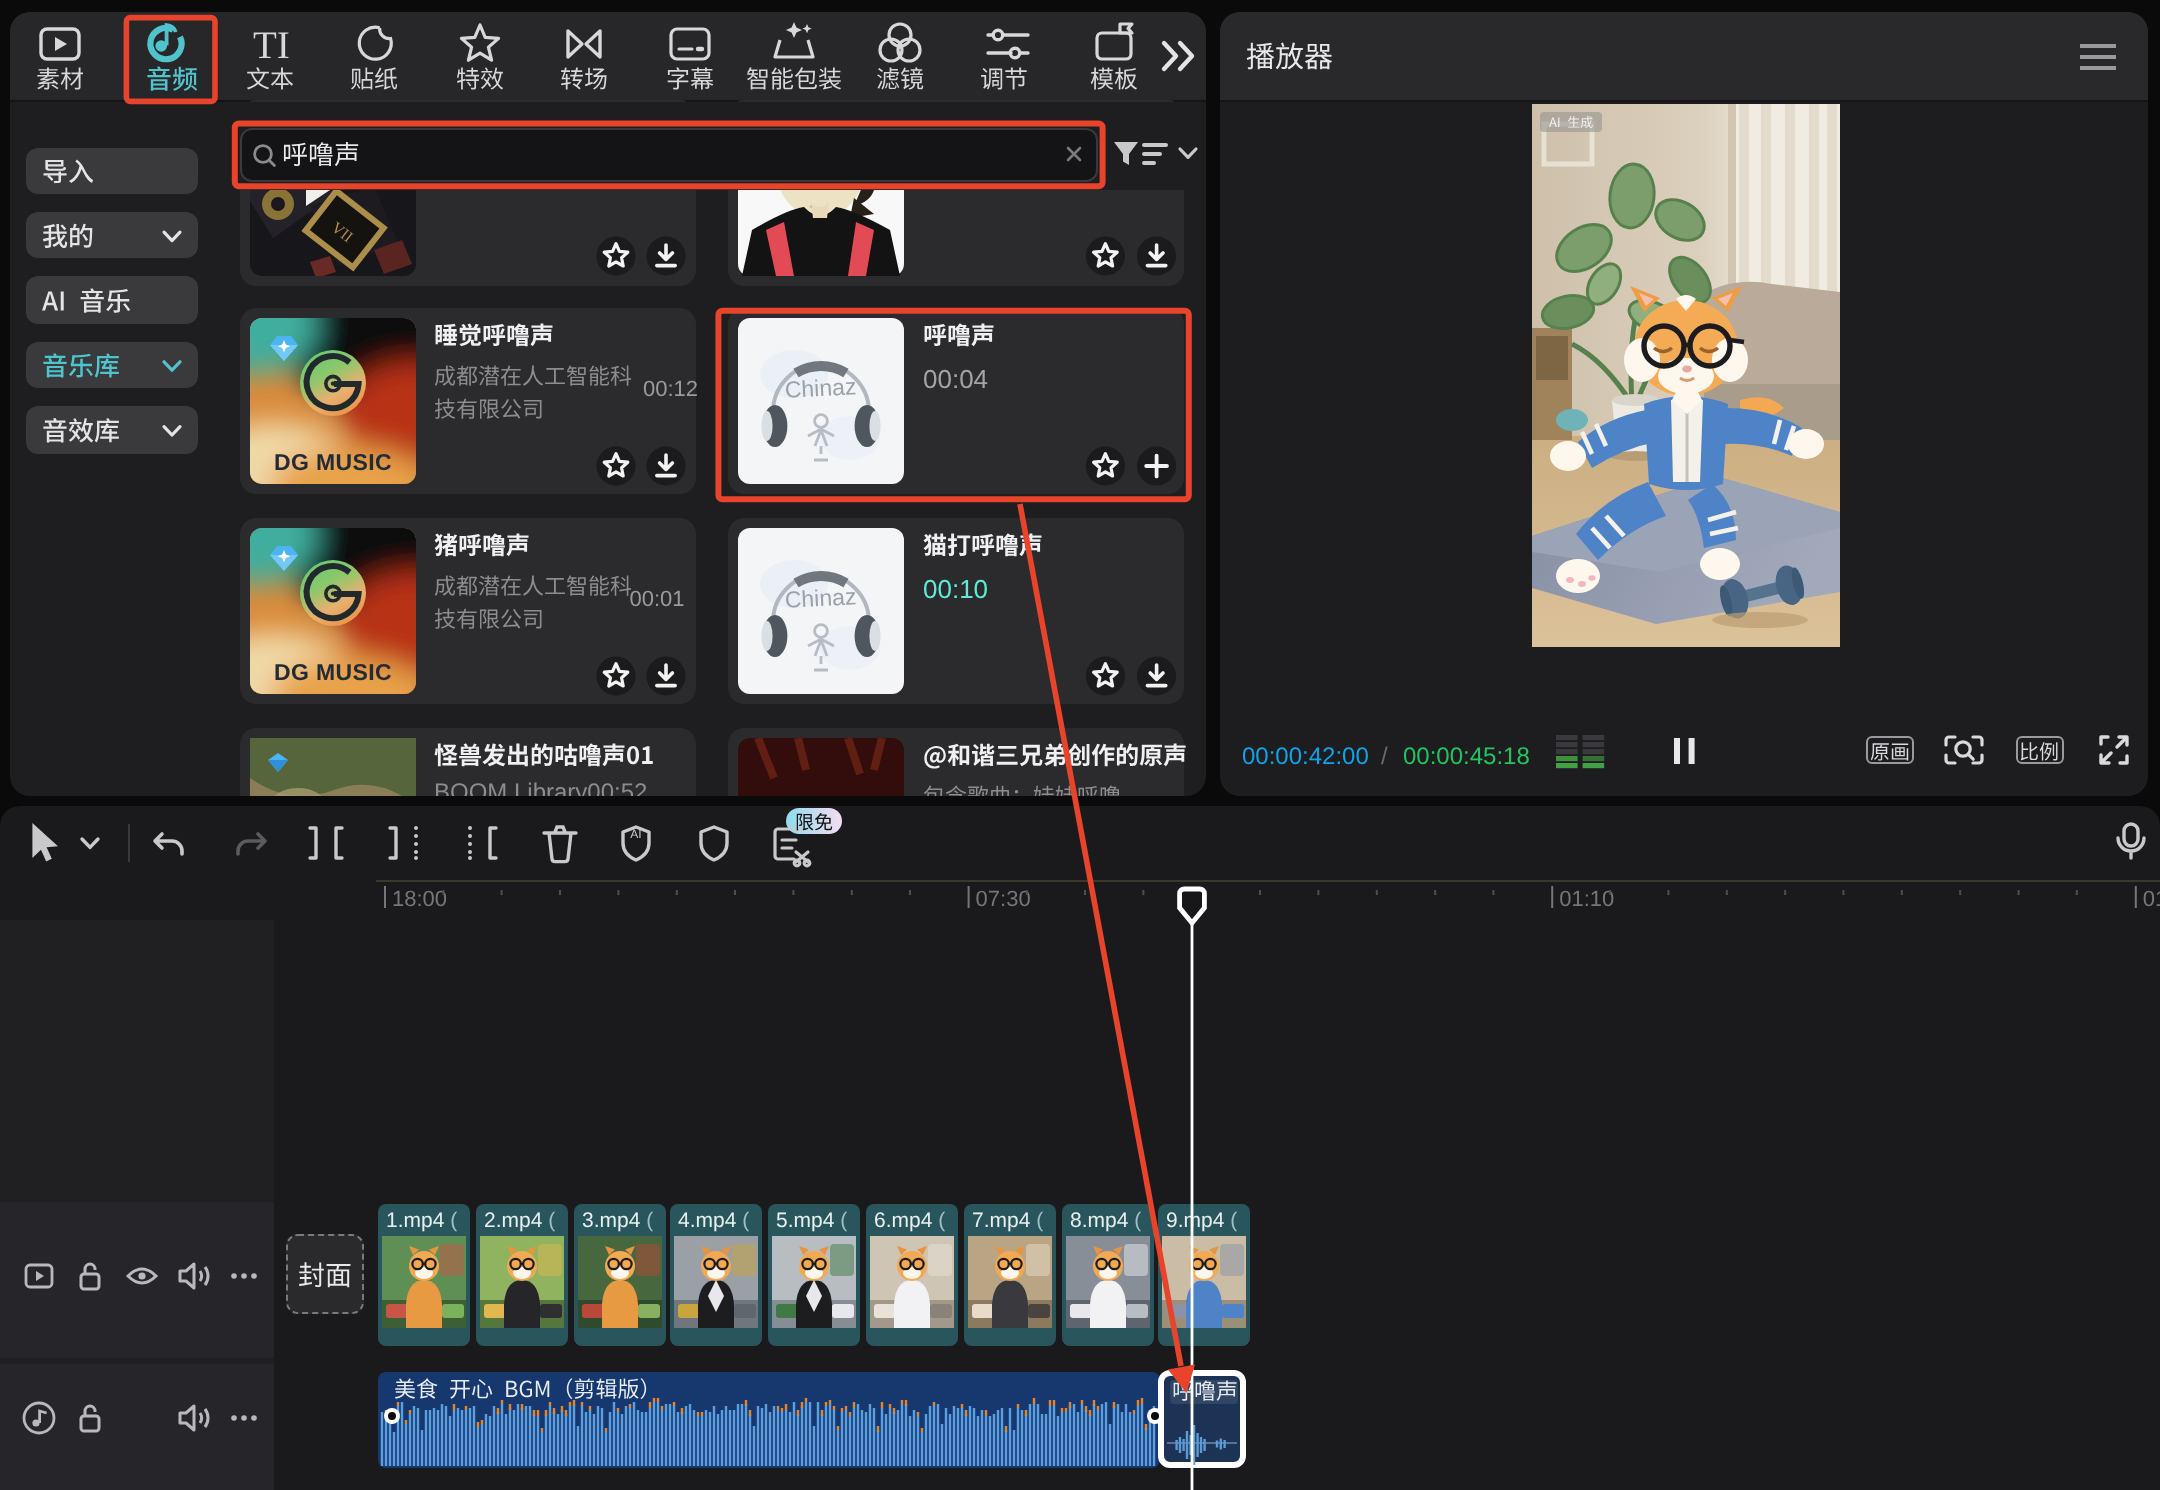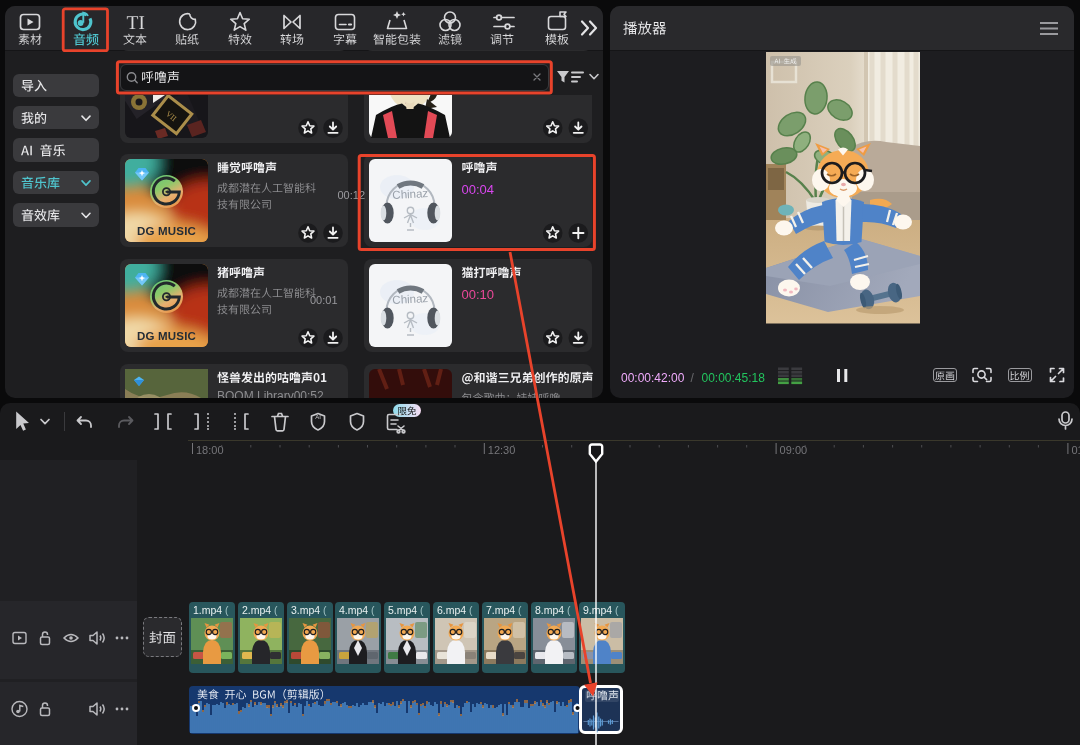--- a/index.html
+++ b/index.html
@@ -89,22 +89,22 @@
 <ellipse cx="18.5" cy="54" rx="6.2" ry="10.5" fill="#50565e"></ellipse>
       <ellipse cx="14.5" cy="54" rx="2.8" ry="7.5" fill="#dadfe4"></ellipse>
 <ellipse cx="64.5" cy="54" rx="6.2" ry="10.5" fill="#50565e"></ellipse>
       <ellipse cx="68.5" cy="54" rx="2.8" ry="7.5" fill="#dadfe4"></ellipse>
 <text x="41.5" y="39" font-family="'Liberation Sans',sans-serif" font-size="11.5" fill="#9aa1aa" text-anchor="middle" transform="rotate(-3 41.5 39)">Chinaz</text>
 <g stroke="#b6bcc3" stroke-width="1.4" fill="none">
 <circle cx="41.5" cy="51.5" r="3.2"></circle>
 <path d="M35 59 l6.5 -3.5 l6.5 3.5 M38.5 64 l3 -8 l3 8 M41.5 64 v4 M38 71 h7"></path>
 </g>
     </svg>
-    <div style="position:absolute;left:328px;top:189px;width:37px;height:13px;;color:#9a9a9e;font-size:11px;text-align:right">00:12</div>
-    <div style="position:absolute;left:461.5px;top:182px;width:42px;height:14px;;color:#d946ef;font-size:13px">00:04</div>
+    <div style="position:absolute;left:312px;top:189px;width:37px;height:13px;;color:#9a9a9e;font-size:11px;text-align:right">00:12</div>
+    <div style="position:absolute;left:461.5px;top:182px;width:42px;height:14px;;color:#a3a3a3;font-size:13px">00:04</div>
     <div style="position:absolute;left:119.5px;top:259px;width:228px;height:93px;background:#2b2b2d;border-radius:8px"></div>
     <div style="position:absolute;left:364px;top:259px;width:228px;height:93px;background:#2b2b2d;border-radius:8px"></div>
     <svg style="position:absolute;left:124.5px;top:264px;width:83px;height:83px;" viewBox="0 0 83 83">
       <defs>
 <clipPath id="dg124_264c">
           <rect width="83" height="83" rx="6"></rect>
         </clipPath>
 <linearGradient id="dg124_264g" x1="0" y1="0" x2="0.55" y2="1">
           <stop offset="0" stop-color="#5fc87a"></stop>
           <stop offset="0.45" stop-color="#8cc86a"></stop>
@@ -143,22 +143,22 @@
 <ellipse cx="18.5" cy="54" rx="6.2" ry="10.5" fill="#50565e"></ellipse>
       <ellipse cx="14.5" cy="54" rx="2.8" ry="7.5" fill="#dadfe4"></ellipse>
 <ellipse cx="64.5" cy="54" rx="6.2" ry="10.5" fill="#50565e"></ellipse>
       <ellipse cx="68.5" cy="54" rx="2.8" ry="7.5" fill="#dadfe4"></ellipse>
 <text x="41.5" y="39" font-family="'Liberation Sans',sans-serif" font-size="11.5" fill="#9aa1aa" text-anchor="middle" transform="rotate(-3 41.5 39)">Chinaz</text>
 <g stroke="#b6bcc3" stroke-width="1.4" fill="none">
 <circle cx="41.5" cy="51.5" r="3.2"></circle>
 <path d="M35 59 l6.5 -3.5 l6.5 3.5 M38.5 64 l3 -8 l3 8 M41.5 64 v4 M38 71 h7"></path>
 </g>
     </svg>
-    <div style="position:absolute;left:310px;top:294px;width:37px;height:13px;;color:#9a9a9e;font-size:11px;text-align:left">00:01</div>
-    <div style="position:absolute;left:461.5px;top:287px;width:42px;height:14px;;color:#ec4899;font-size:13px">00:10</div>
+    <div style="position:absolute;left:310px;top:294px;width:37px;height:13px;;color:#9a9a9e;font-size:11px;text-align:center">00:01</div>
+    <div style="position:absolute;left:461.5px;top:287px;width:42px;height:14px;;color:#5eead4;font-size:13px">00:10</div>
     <div style="position:absolute;left:5px;top:6px;width:598px;height:392px;;border-radius:10px;overflow:hidden">
       <div style="position:absolute;left:114.5px;top:358px;width:228px;height:93px;;background:#2b2b2d;border-radius:8px"></div>
       <div style="position:absolute;left:359px;top:358px;width:228px;height:93px;;background:#2b2b2d;border-radius:8px"></div>
     </div>
     <div style="position:absolute;left:5px;top:6px;width:598px;height:392px;;border-radius:10px;overflow:hidden">
       <div style="position:absolute;left:-5px;top:-6px;width:1080px;height:745px">
         <svg style="position:absolute;left:124.5px;top:369px;width:83px;height:83px;" viewBox="0 0 83 83">
 <rect width="83" height="83" rx="6" fill="#8a7e56"></rect>
 <path d="M0 20 q20 14 42 6 t41 8 v-34 h-83 Z" fill="#57653c"></path>
 <path d="M0 50 q24 -10 44 2 t39 -4 v40 h-83 Z" fill="#746d45"></path>
@@ -266,31 +266,31 @@
 <rect x="99" y="241" width="32" height="6" rx="3" fill="#55738e"></rect>
 <ellipse cx="101" cy="244" rx="6.5" ry="10" fill="#486683"></ellipse>
 <ellipse cx="129" cy="244" rx="6.5" ry="10" fill="#486683"></ellipse>
 <ellipse cx="96.5" cy="244" rx="2.5" ry="8" fill="#3c5a76"></ellipse>
 <ellipse cx="133.5" cy="244" rx="2.5" ry="8" fill="#3c5a76"></ellipse>
 </g>
 <ellipse cx="114" cy="258" rx="24" ry="4" fill="#bb9d70" opacity="0.7"></ellipse>
 <rect x="4" y="4" width="31" height="10" rx="2" fill="#97948e" opacity="0.6"></rect>
 <path transform="translate(8.5 11.5) scale(0.006500 -0.006500)" fill="#f4f4f2" d="M4 0L97 0L168 224L436 224L506 0L604 0L355 733L252 733ZM191 297L227 410C253 493 277 572 300 658L304 658C328 573 351 493 378 410L413 297ZM709 0L801 0L801 733L709 733ZM1640 824C1602 681 1537 542 1455 453C1474 443 1507 421 1522 408C1560 453 1595 510 1627 573L1864 573L1864 352L1566 352L1566 280L1864 280L1864 25L1456 25L1456 -48L2350 -48L2350 25L1942 25L1942 280L2266 280L2266 352L1942 352L1942 573L2302 573L2302 646L1942 646L1942 840L1864 840L1864 646L1660 646C1682 697 1701 752 1716 807ZM2945 839C2945 782 2947 725 2950 670L2529 670L2529 389C2529 259 2520 86 2437 -37C2455 -46 2487 -72 2500 -87C2592 45 2607 247 2607 388L2607 395L2790 395C2786 223 2781 159 2768 144C2760 135 2751 133 2736 133C2719 133 2676 133 2630 138C2642 119 2650 89 2651 68C2700 65 2746 65 2772 67C2799 70 2816 77 2832 96C2853 123 2858 208 2863 433C2863 443 2864 465 2864 465L2607 465L2607 597L2955 597C2967 435 2991 287 3029 172C2963 96 2886 34 2797 -13C2813 -28 2840 -59 2852 -75C2929 -29 2998 26 3059 92C3105 -11 3165 -73 3242 -73C3319 -73 3347 -23 3360 148C3340 155 3312 172 3295 189C3289 56 3277 4 3248 4C3197 4 3152 61 3115 159C3189 255 3248 369 3291 500L3216 519C3184 418 3141 327 3087 247C3061 344 3042 463 3031 597L3352 597L3352 670L3027 670C3024 725 3023 781 3023 839ZM3072 790C3136 757 3213 706 3251 670L3298 722C3259 756 3180 805 3117 836Z"></path>
 </svg>
-    <div style="position:absolute;left:621px;top:370.5px;width:70px;height:13px;;font-size:12px;color:#f0abfc">00:00:42:00</div>
+    <div style="position:absolute;left:621px;top:370.5px;width:70px;height:13px;;font-size:12px;color:#0ea5e9">00:00:42:00</div>
     <div style="position:absolute;left:690.5px;top:370.5px;width:8px;height:13px;;font-size:12px;color:#6a6a6e">/</div>
     <div style="position:absolute;left:701.5px;top:370.5px;width:70px;height:13px;;font-size:12px;color:#22c55e">00:00:45:18</div>
     <div style="position:absolute;left:933px;top:368px;width:24px;height:14px;border:1px solid #9a9a9e;border-radius:3px"></div>
     <div style="position:absolute;left:1007.5px;top:368px;width:24px;height:14px;border:1px solid #9a9a9e;border-radius:3px"></div>
     <div style="position:absolute;left:0px;top:403px;width:1080px;height:342px;background:#1a1a1c;border-radius:10px 10px 0 0"></div>
     <div style="position:absolute;left:393px;top:404px;width:28px;height:13px;;background:linear-gradient(90deg,#8fdcec,#f6dcf2);border-radius:7px"></div>
     <div style="position:absolute;left:188px;top:439.5px;width:892px;height:1px;;background:#3a382b"></div>
     <div style="position:absolute;left:196px;top:444px;width:42px;height:12px;;font-size:11px;color:#76767a">18:00</div>
-    <div style="position:absolute;left:487.8px;top:444px;width:42px;height:12px;;font-size:11px;color:#76767a">12:30</div>
-    <div style="position:absolute;left:779.6px;top:444px;width:42px;height:12px;;font-size:11px;color:#76767a">09:00</div>
+    <div style="position:absolute;left:487.8px;top:444px;width:42px;height:12px;;font-size:11px;color:#76767a">07:30</div>
+    <div style="position:absolute;left:779.6px;top:444px;width:42px;height:12px;;font-size:11px;color:#76767a">01:10</div>
     <div style="position:absolute;left:1071.4px;top:444px;width:42px;height:12px;;font-size:11px;color:#76767a">01:3</div>
     <div style="position:absolute;left:0px;top:460px;width:137px;height:285px;background:#202023"></div>
     <div style="position:absolute;left:0px;top:601px;width:137px;height:78px;background:#26262a"></div>
     <div style="position:absolute;left:0px;top:682px;width:137px;height:63px;background:#26262a"></div>
     <div style="position:absolute;left:143px;top:617px;width:39px;height:40px;background:#2a2a2d;border:1px dashed #7a7a7e;border-radius:6px"></div>
     <svg style="position:absolute;left:189.0px;top:601.5px;width:46px;height:71px;" viewBox="0 0 46 71">
       <rect width="46" height="71" rx="4" fill="#28565c"></rect>
       <text x="4" y="11.5" font-size="10.5" fill="#e8f0f0" font-family="'Liberation Sans',sans-serif">1.mp4 <tspan fill="#9fc0c2">(</tspan></text>
       <g transform="translate(2,16)">
         <rect width="42" height="46" fill="#5f8f55"></rect>

